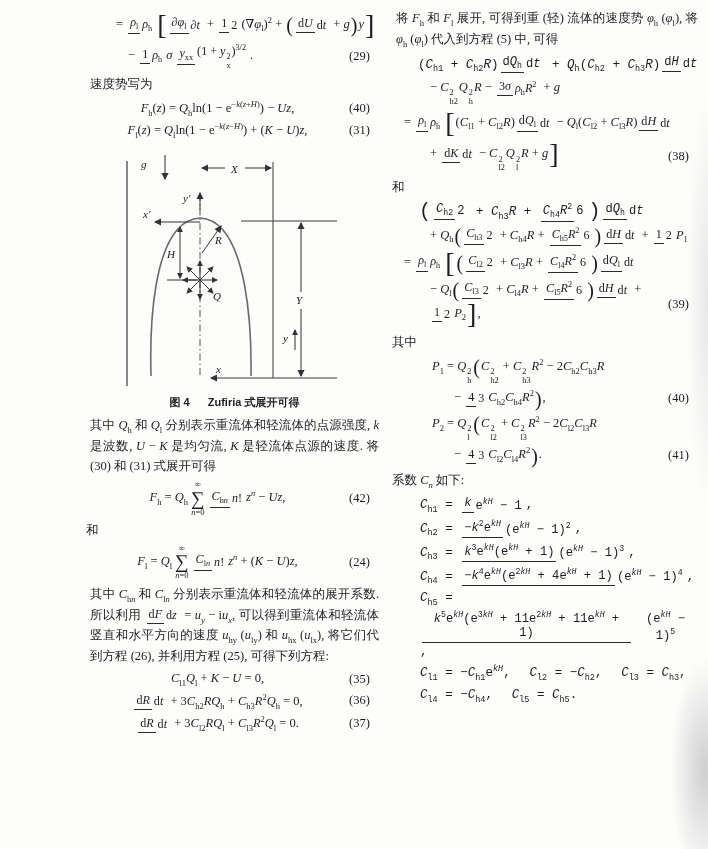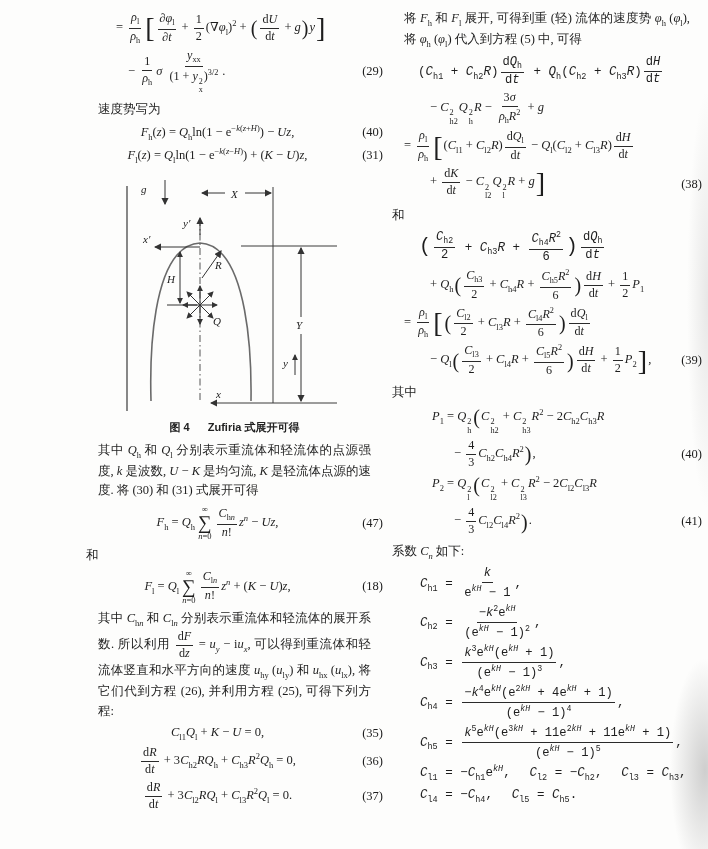--- a/index.html
+++ b/index.html
@@ -9,36 +9,36 @@
       radial-gradient(ellipse 50px 160px at 705px 770px, rgba(150,150,150,.45), rgba(150,150,150,0) 70%),
       radial-gradient(ellipse 30px 300px at 708px 300px, rgba(190,190,190,.35), rgba(190,190,190,0) 70%),
       #fdfdfc;
     font-family:"Liberation Serif","DejaVu Serif",serif;
     color:#1d1d1d;font-size:12.5px;
     padding:6px 6px 0 86px;display:flex;gap:9px;overflow:hidden;
   }
   .col{display:block;}
   .col.left{width:297px;flex:none;}
   .col.right{width:310px;flex:none;}
-  .para{margin:3px 12px 4px;line-height:1.58;text-align:justify;}
+  .para{margin:3px 4px 4px;line-height:1.58;text-align:justify;}
   .word{margin:4px 0;line-height:1.5;}
   .disp{margin:5px 0;}
   .eqrow{display:flex;align-items:center;margin:4px 0;}
   .ebody{flex:1;text-align:center;}
-  .enum{flex:none;width:34px;text-align:right;}
+  .enum{flex:none;width:34px;text-align:left;}
   .eqline{margin:3px 0;line-height:1.35;}
   .lastline{display:flex;align-items:center;}
   .lbody{flex:1;}
   .pl26{padding-left:26px;font-family:Liberation Mono, monospace;} .pl38{padding-left:38px;} .pl12{padding-left:12px;}
   .pl30{padding-left:30px;} .pl42{padding-left:42px;} .pl40{padding-left:40px;}
   .pl62{padding-left:62px;} .pl28{padding-left:28px;font-family:Liberation Mono, monospace;}
   
   i{font-style:italic;}
   sub{font-size:.68em;} sup{font-size:.68em;}
-  .fr{display:inline-flex;flex-direction:column;align-items:center;vertical-align:middle;
+  .fr{display:inline-flex;align-items:center;vertical-align:middle;
       margin:0 2px;line-height:1.15;text-align:center;font-size:.97em;}
   .fr .nu{display:block;padding:0 2px 1px;border-bottom:1px solid #2a2a2a;}
   .fr .de{display:block;padding:1px 2px 0;}
   .ss{display:inline-flex;flex-direction:column;align-items:flex-start;vertical-align:-0.5em;
       line-height:1.05;font-size:.66em;margin:0 1px 0 1px;}
   .sum{display:inline-flex;flex-direction:column;align-items:center;vertical-align:middle;
        line-height:1;margin:0 3px;}
   .sum .sl{font-size:8.5px;line-height:1.1;}
   .sum .sg{font-size:19px;line-height:.95;}
   .bk{font-size:2.25em;font-weight:400;vertical-align:middle;line-height:1;margin:0 1px;}
@@ -169,35 +169,35 @@
 
     <div class="eqrow">
       <span class="ebody"><i>F</i><sub>h</sub> = <i>Q</i><sub>h</sub><span class="sum">
             <span class="sl">∞</span>
             <span class="sg">∑</span>
             <span class="sl"><i>n</i>=0</span>
           </span><span class="fr">
             <span class="nu"><i>C</i><sub>h<i>n</i></sub></span>
             <span class="de"><i>n</i>!</span>
           </span><i>z</i><sup><i>n</i></sup> − <i>Uz</i>,</span>
-      <span class="enum">(47)</span>
+      <span class="enum">(42)</span>
     </div>
 
     <p class="word">和</p>
 
     <div class="eqrow">
       <span class="ebody"><i>F</i><sub>l</sub> = <i>Q</i><sub>l</sub><span class="sum">
             <span class="sl">∞</span>
             <span class="sg">∑</span>
             <span class="sl"><i>n</i>=0</span>
           </span><span class="fr">
             <span class="nu"><i>C</i><sub>l<i>n</i></sub></span>
             <span class="de"><i>n</i>!</span>
           </span><i>z</i><sup><i>n</i></sup> + (<i>K</i> − <i>U</i>)<i>z</i>,</span>
-      <span class="enum">(18)</span>
+      <span class="enum">(24)</span>
     </div>
 
     <p class="para">其中 <i>C</i><sub>h<i>n</i></sub> 和 <i>C</i><sub>l<i>n</i></sub> 分别表示重流体和轻流体的展开系数. 所以利用 <span class="fr">
           <span class="nu">d<i>F</i></span>
           <span class="de">d<i>z</i></span>
         </span> = <i>u<sub>y</sub></i> − i<i>u<sub>x</sub></i>, 可以得到重流体和轻流体竖直和水平方向的速度 <i>u</i><sub>hy</sub> (<i>u</i><sub>ly</sub>) 和 <i>u</i><sub>hx</sub> (<i>u</i><sub>lx</sub>), 将它们代到方程 (26), 并利用方程 (25), 可得下列方程:</p>
 
     <div class="eqrow">
       <span class="ebody"><i>C</i><sub>l1</sub><i>Q</i><sub>l</sub> + <i>K</i> − <i>U</i> = 0,</span>
       <span class="enum">(35)</span>

